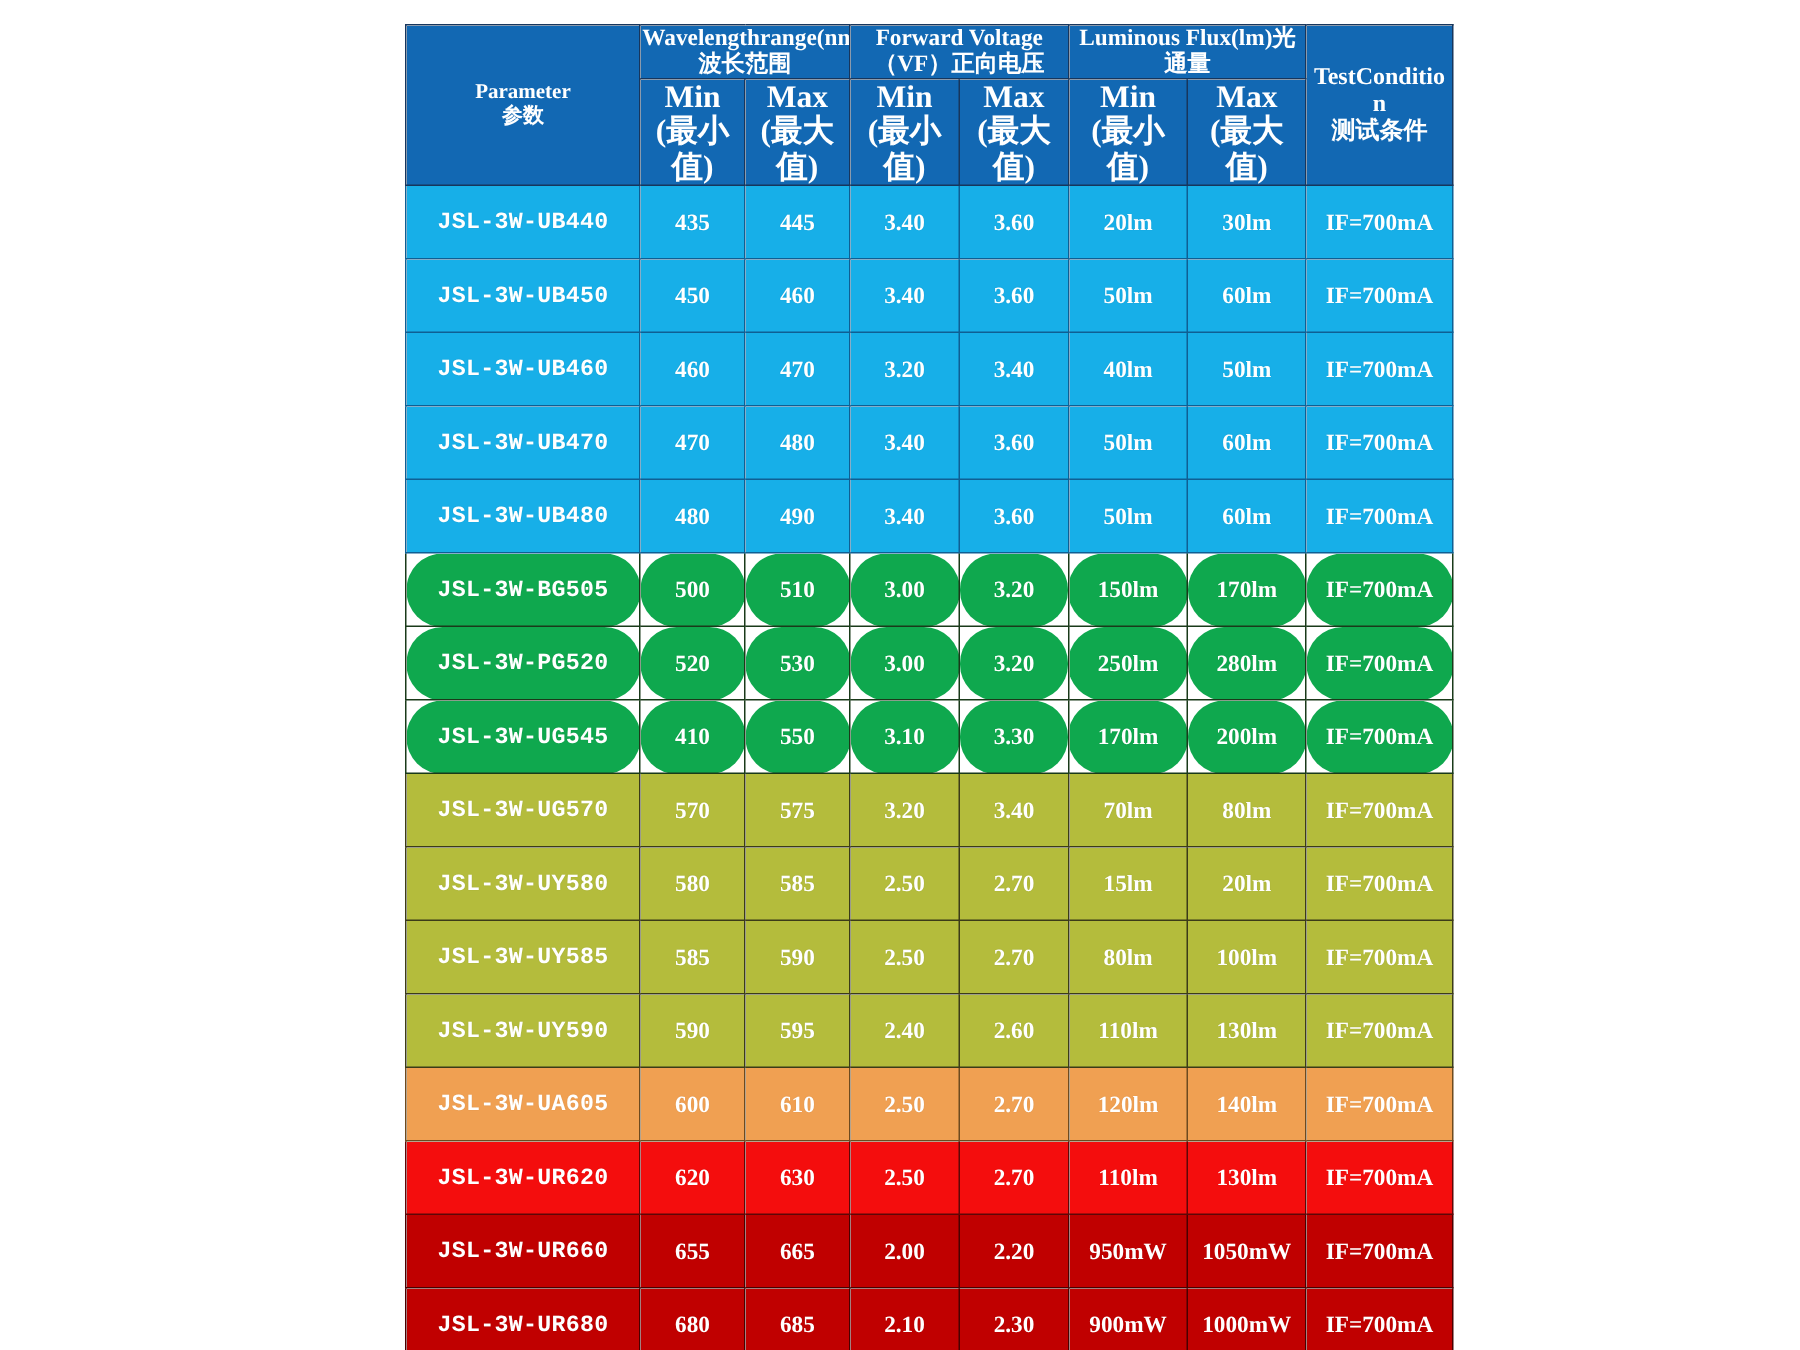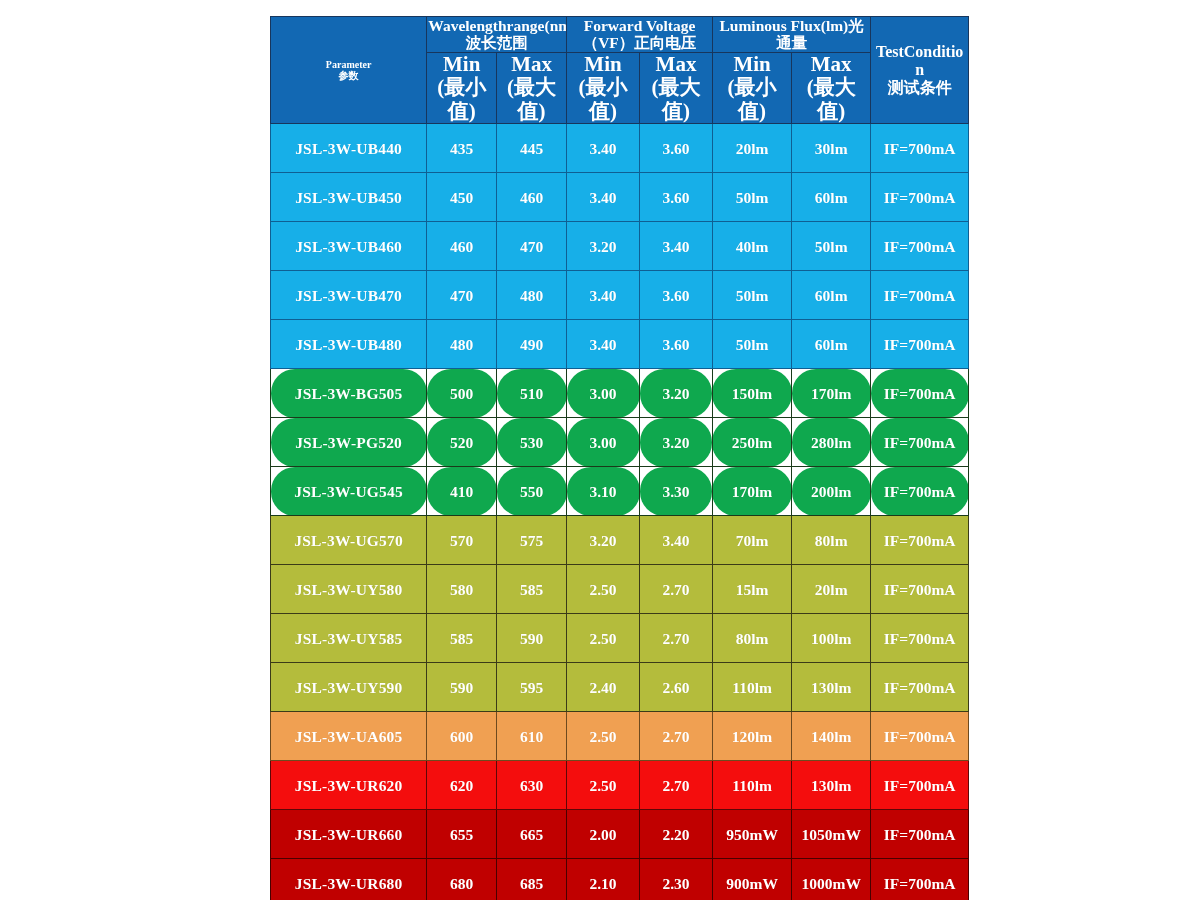--- a/index.html
+++ b/index.html
@@ -51,21 +51,21 @@
 
   
   thead th {
     background: #1268b3;
     border-color: #17365d;
   }
   th.h-group {
     font-size: 15.5px;
   }
   th.h-param {
-    font-size: 10px;
+    font-size: 14px;
     height: 106px;
   }
   th.h-sub {
     font-size: 21px;
     height: 46px;
   }
   th.h-test {
     font-size: 16px;
     height: 106px;
   }
@@ -76,20 +76,21 @@
 
   
   tbody td {
     height: 48px;
     font-size: 15.5px;
     text-shadow: 0 0 1px rgba(0,0,0,0.10);
   }
   tbody td.c-part {
     font-size: 15.5px;
     letter-spacing: 0.2px;
+    font-family: Liberation Mono, monospace;
   }
 
   
   tr.band-blue   td { background: #17afe8; border-color: #0f5f93; }
   tr.band-green  td { background: #0fa84e; border-color: #1a3a1a; border-radius: 24px; }
   tr.band-olive  td { background: #b4bc3c; border-color: #3b3b18; }
   tr.band-orange td { background: #f0a052; border-color: #6d4a1f; margin-top: 48px; }
   tr.band-red    td { background: #f40d0d; border-color: #5e0707; }
   tr.band-darkred td { background: #c00000; border-color: #4a0000; }
 

